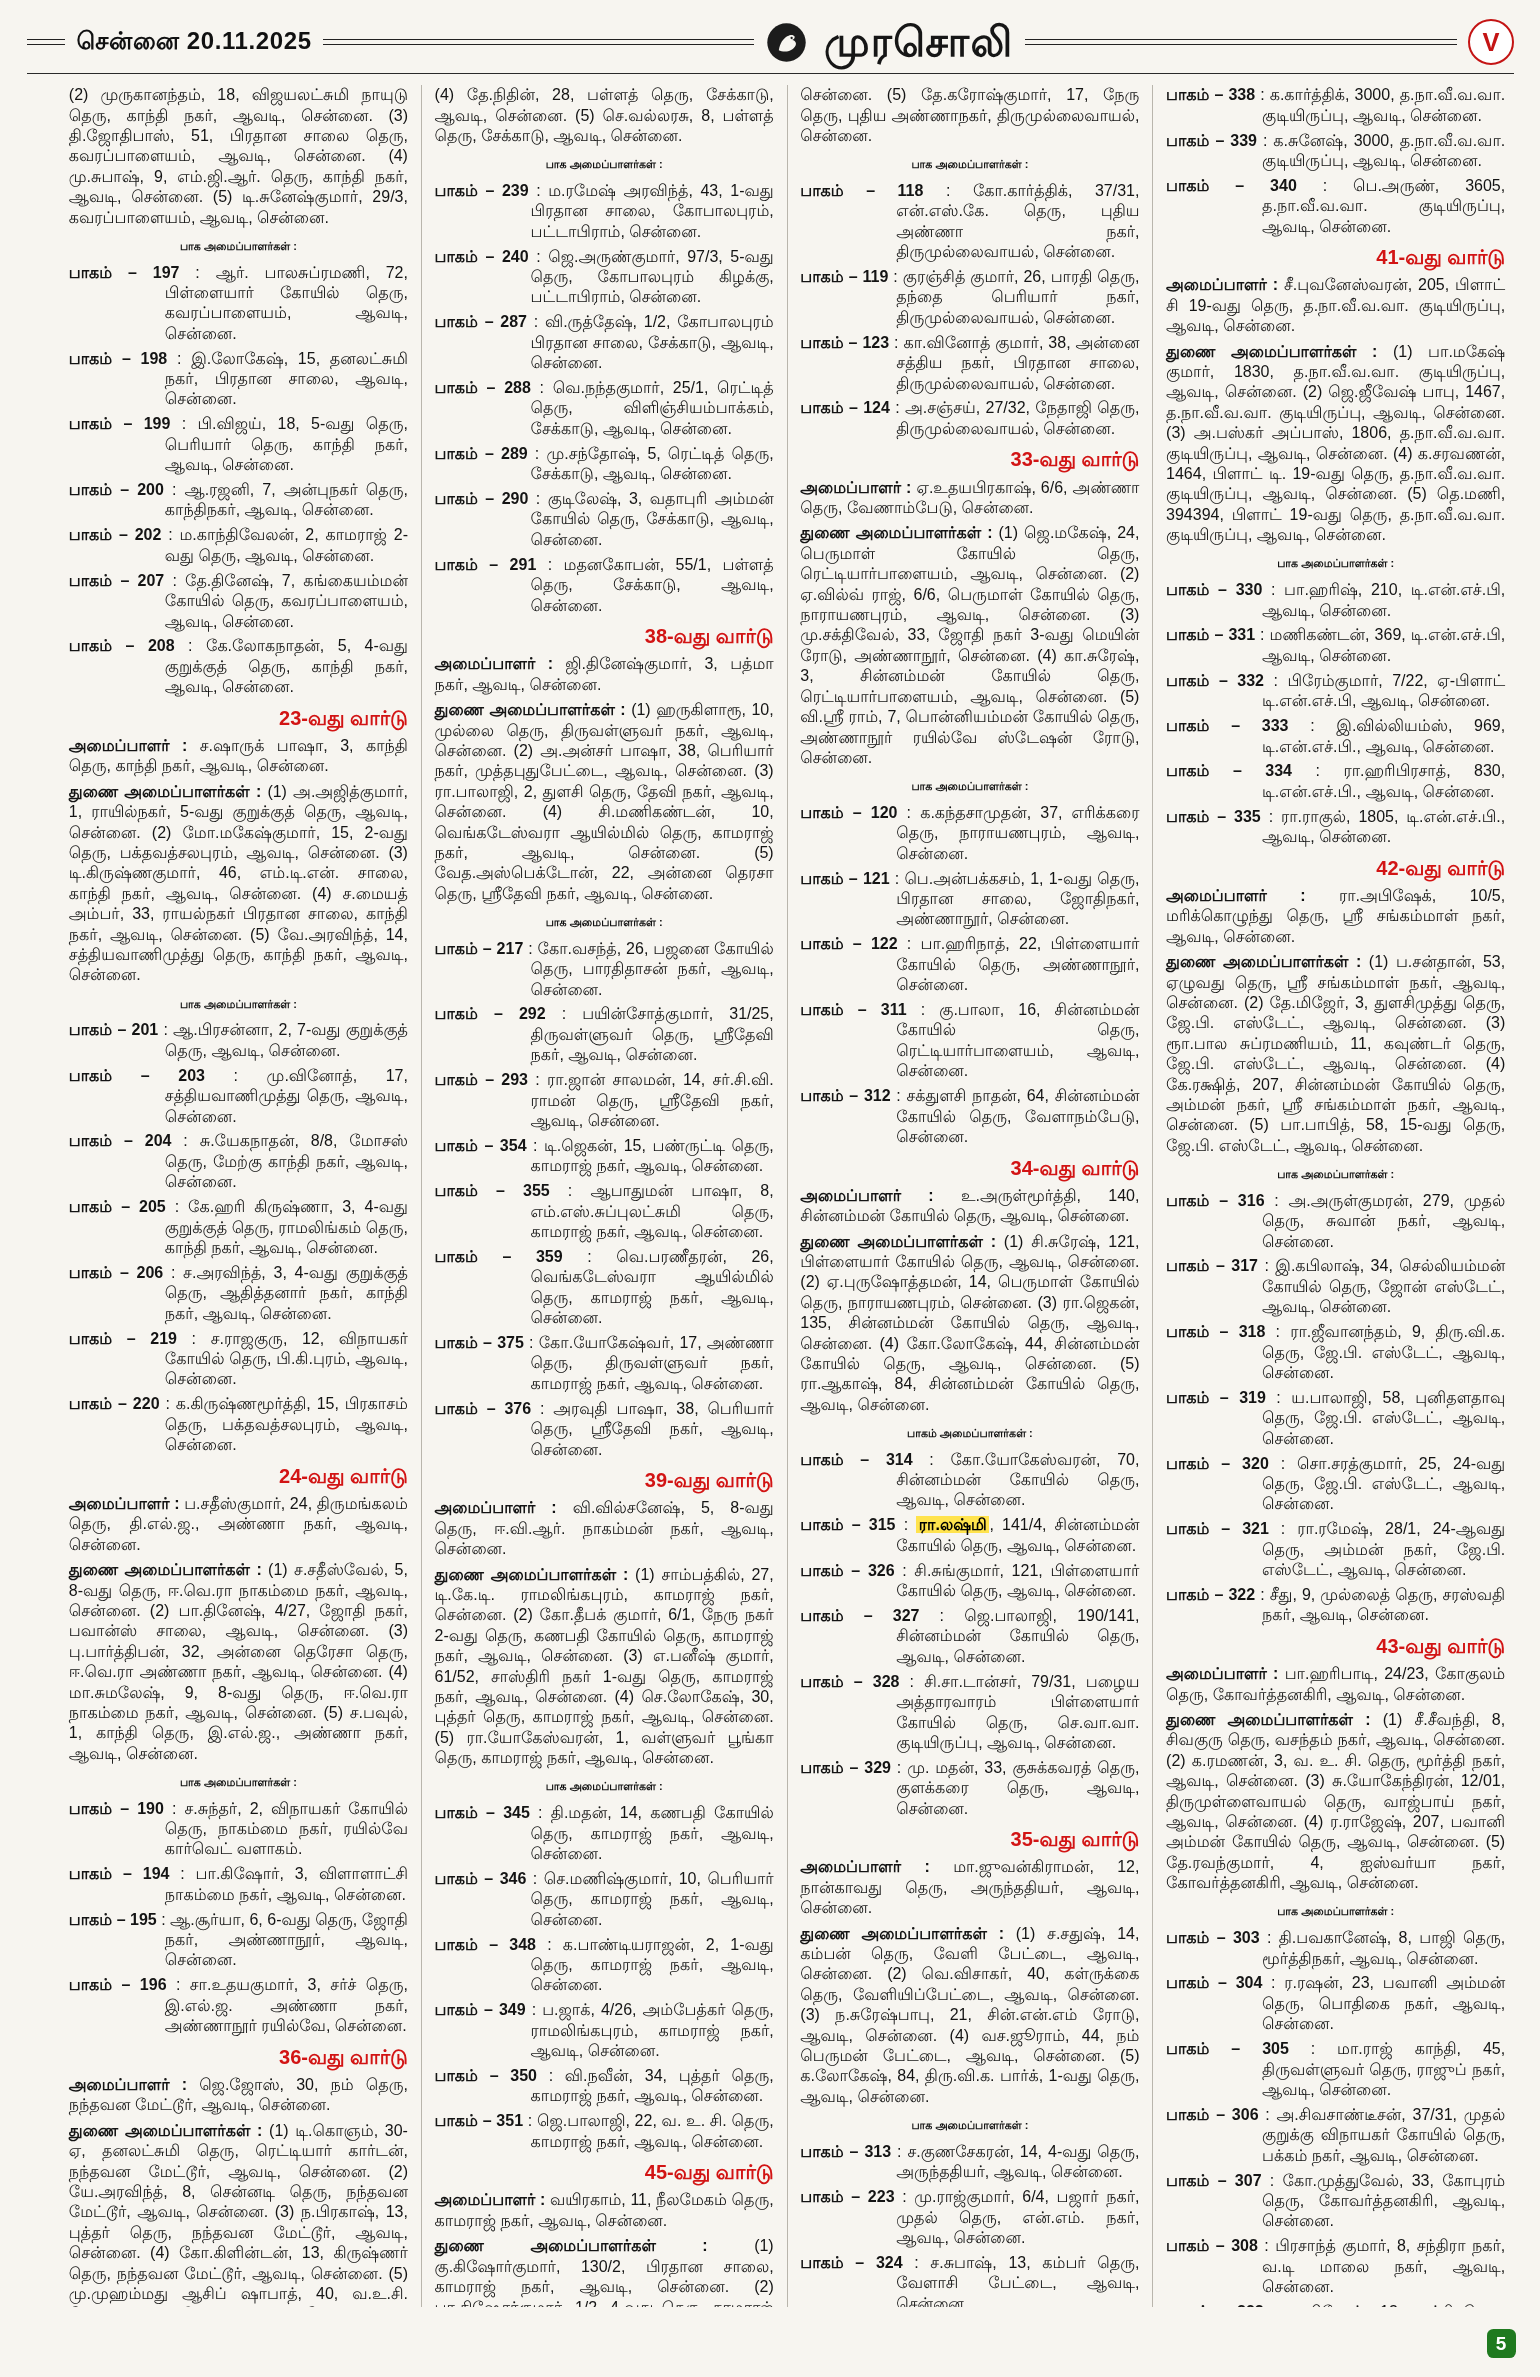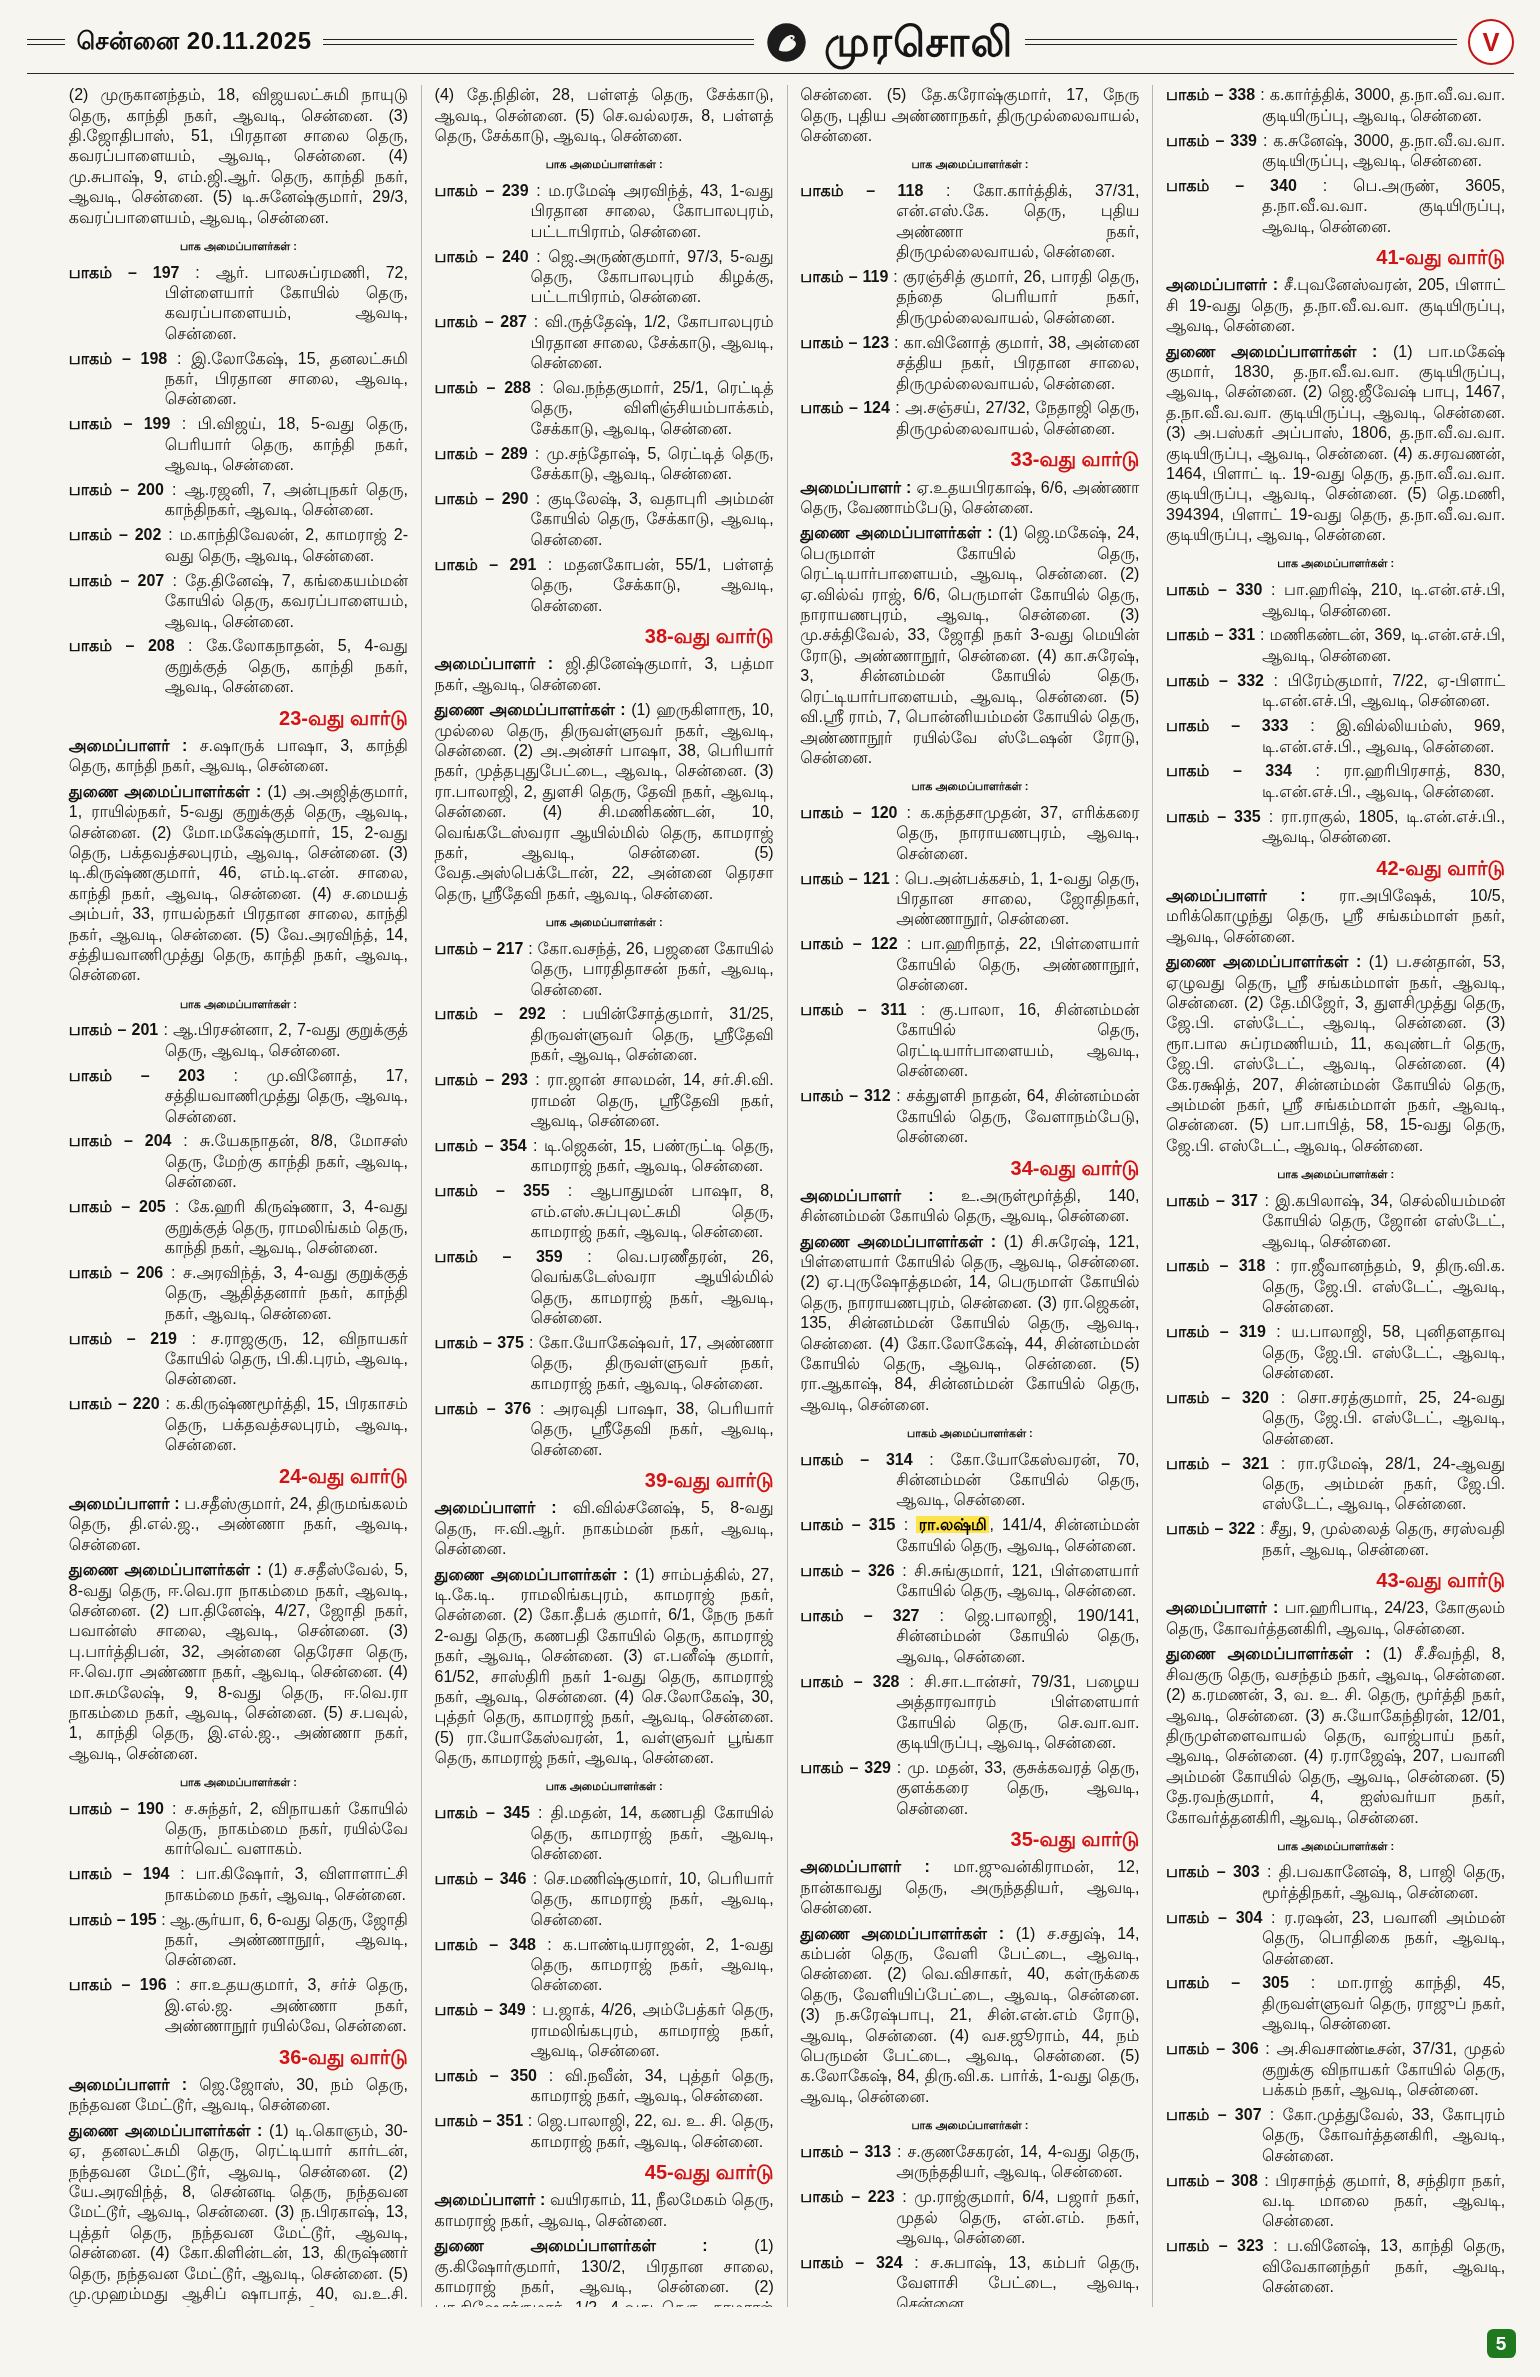--- a/index.html
+++ b/index.html
@@ -224,20 +224,21 @@
         <p class="entry"><strong>பாகம் – 330</strong> : <span>பா.ஹரிஷ், 210, டி.என்.எச்.பி, ஆவடி, சென்னை.</span></p>
         <p class="entry"><strong>பாகம் – 331</strong> : <span>மணிகண்டன், 369, டி.என்.எச்.பி, ஆவடி, சென்னை.</span></p>
         <p class="entry"><strong>பாகம் – 332</strong> : <span>பிரேம்குமார், 7/22, ஏ-பிளாட் டி.என்.எச்.பி, ஆவடி, சென்னை.</span></p>
         <p class="entry"><strong>பாகம் – 333</strong> : <span>இ.வில்லியம்ஸ், 969, டி.என்.எச்.பி., ஆவடி, சென்னை.</span></p>
         <p class="entry"><strong>பாகம் – 334</strong> : <span>ரா.ஹரிபிரசாத், 830, டி.என்.எச்.பி., ஆவடி, சென்னை.</span></p>
         <p class="entry"><strong>பாகம் – 335</strong> : <span>ரா.ராகுல், 1805, டி.என்.எச்.பி., ஆவடி, சென்னை.</span></p>
         <h2 class="ward">42-வது வார்டு</h2>
         <p class="labeled"><strong>அமைப்பாளர் : </strong><span>ரா.அபிஷேக், 10/5, மரிக்கொழுந்து தெரு, ஸ்ரீ சங்கம்மாள் நகர், ஆவடி, சென்னை.</span></p>
         <p class="labeled"><strong>துணை அமைப்பாளர்கள் : </strong><span>(1) ப.சன்தான், 53, ஏழுவது தெரு, ஸ்ரீ சங்கம்மாள் நகர், ஆவடி, சென்னை. (2) தே.மிஜேர், 3, துளசிமுத்து தெரு, ஜே.பி. எஸ்டேட், ஆவடி, சென்னை. (3) ரூா.பால சுப்ரமணியம், 11, கவுண்டர் தெரு, ஜே.பி. எஸ்டேட், ஆவடி, சென்னை. (4) கே.ரக்ஷித், 207, சின்னம்மன் கோயில் தெரு, அம்மன் நகர், ஸ்ரீ சங்கம்மாள் நகர், ஆவடி, சென்னை. (5) பா.பாபித், 58, 15-வது தெரு, ஜே.பி. எஸ்டேட், ஆவடி, சென்னை.</span></p>
         <h3 class="subhead">பாக அமைப்பாளர்கள் :</h3>
+        <p class="entry"><strong>பாகம் – 316</strong> : <span>அ.அருள்குமரன், 279, முதல் தெரு, சுவான் நகர், ஆவடி, சென்னை.</span></p>
         <p class="entry"><strong>பாகம் – 317</strong> : <span>இ.கபிலாஷ், 34, செல்லியம்மன் கோயில் தெரு, ஜோன் எஸ்டேட், ஆவடி, சென்னை.</span></p>
         <p class="entry"><strong>பாகம் – 318</strong> : <span>ரா.ஜீவானந்தம், 9, திரு.வி.க. தெரு, ஜே.பி. எஸ்டேட், ஆவடி, சென்னை.</span></p>
         <p class="entry"><strong>பாகம் – 319</strong> : <span>ய.பாலாஜி, 58, புனிதளதாவு தெரு, ஜே.பி. எஸ்டேட், ஆவடி, சென்னை.</span></p>
         <p class="entry"><strong>பாகம் – 320</strong> : <span>சொ.சரத்குமார், 25, 24-வது தெரு, ஜே.பி. எஸ்டேட், ஆவடி, சென்னை.</span></p>
         <p class="entry"><strong>பாகம் – 321</strong> : <span>ரா.ரமேஷ், 28/1, 24-ஆவது தெரு, அம்மன் நகர், ஜே.பி. எஸ்டேட், ஆவடி, சென்னை.</span></p>
         <p class="entry"><strong>பாகம் – 322</strong> : <span>சீது, 9, முல்லைத் தெரு, சரஸ்வதி நகர், ஆவடி, சென்னை.</span></p>
         <h2 class="ward">43-வது வார்டு</h2>
         <p class="labeled"><strong>அமைப்பாளர் : </strong><span>பா.ஹரிபாடி, 24/23, கோகுலம் தெரு, கோவர்த்தனகிரி, ஆவடி, சென்னை.</span></p>
         <p class="labeled"><strong>துணை அமைப்பாளர்கள் : </strong><span>(1) சீ.சீவந்தி, 8, சிவகுரு தெரு, வசந்தம் நகர், ஆவடி, சென்னை. (2) க.ரமணன், 3, வ. உ. சி. தெரு, மூர்த்தி நகர், ஆவடி, சென்னை. (3) சு.யோகேந்திரன், 12/01, திருமுள்ளைவாயல் தெரு, வாஜ்பாய் நகர், ஆவடி, சென்னை. (4) ர.ராஜேஷ், 207, பவானி அம்மன் கோயில் தெரு, ஆவடி, சென்னை. (5) தே.ரவந்குமார், 4, ஐஸ்வர்யா நகர், கோவர்த்தனகிரி, ஆவடி, சென்னை.</span></p>
         <h3 class="subhead">பாக அமைப்பாளர்கள் :</h3>

